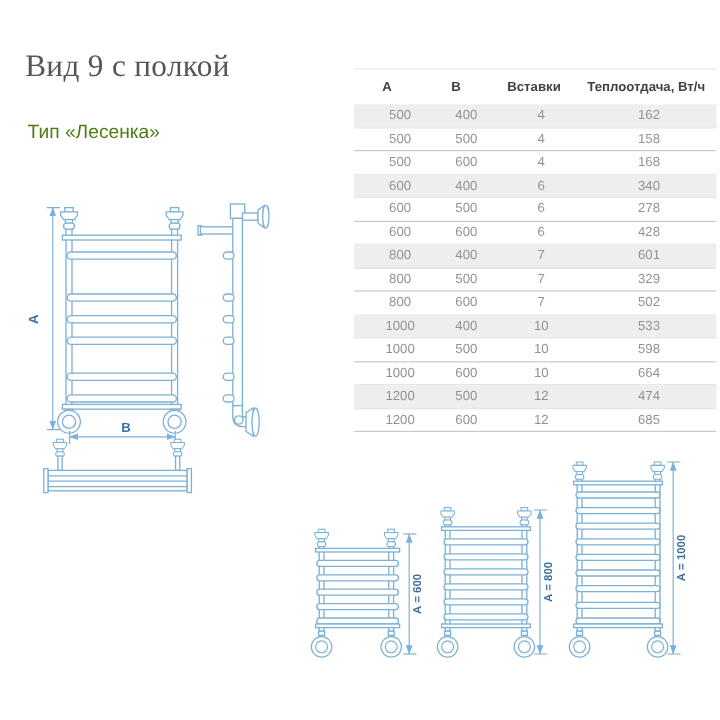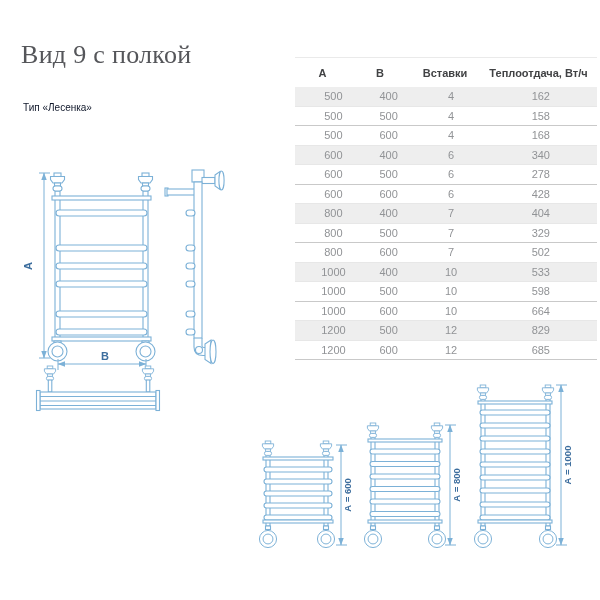--- a/index.html
+++ b/index.html
@@ -1,21 +1,21 @@
 <!DOCTYPE html>
 <html style="--draw: #7cb1d7; --dimtext: #3d6e9e;"><head>
 <meta charset="utf-8">
 <style>
   html,body{margin:0;padding:0;background:#fff;}
   .canvas{position:relative;width:600px;height:600px;background:#fff;overflow:hidden;
           font-family:"Liberation Sans",sans-serif;}
   .page-title{position:absolute;left:21px;top:40px;margin:0;
           font-family:"Liberation Serif",serif;font-weight:400;font-size:26px;
           color:#55565a;letter-spacing:.3px;}
-  .page-subtitle{position:absolute;left:23px;top:102px;font-size:10px;color:#0f172a;}
+  .page-subtitle{position:absolute;left:23px;top:102px;font-size:16px;color:#4d7c0f;}
 
   
   .spec-table{position:absolute;left:295px;top:57px;width:302px;border-top:1px solid #eaeaea;}
   .thead{display:flex;height:29px;align-items:center;}
   .thead .c{font-size:11px;font-weight:700;color:#414244;text-align:center;}
   .trow{display:flex;height:18.5px;align-items:center;border-bottom:1px solid #e7e7e7;padding-left:12px;}
   .trow.shaded{background:#eeeeee;}
   .trow.strong{border-bottom-color:#c9c9c9;}
   .trow .c{font-size:11px;color:#919396;text-align:center;}
   .c0{width:55px}.c1{width:60px}.c2{width:70px}.c3{width:117px}
@@ -83,21 +83,21 @@
         <div class="trow">
           <div class="c c0">600</div>
           <div class="c c1">600</div>
           <div class="c c2">6</div>
           <div class="c c3">428</div>
         </div>
         <div class="trow shaded">
           <div class="c c0">800</div>
           <div class="c c1">400</div>
           <div class="c c2">7</div>
-          <div class="c c3">404</div>
+          <div class="c c3">601</div>
         </div>
         <div class="trow strong">
           <div class="c c0">800</div>
           <div class="c c1">500</div>
           <div class="c c2">7</div>
           <div class="c c3">329</div>
         </div>
         <div class="trow">
           <div class="c c0">800</div>
           <div class="c c1">600</div>
@@ -119,21 +119,21 @@
         <div class="trow">
           <div class="c c0">1000</div>
           <div class="c c1">600</div>
           <div class="c c2">10</div>
           <div class="c c3">664</div>
         </div>
         <div class="trow shaded">
           <div class="c c0">1200</div>
           <div class="c c1">500</div>
           <div class="c c2">12</div>
-          <div class="c c3">829</div>
+          <div class="c c3">474</div>
         </div>
         <div class="trow strong">
           <div class="c c0">1200</div>
           <div class="c c1">600</div>
           <div class="c c2">12</div>
           <div class="c c3">685</div>
         </div>
       </div>
   </div>
 

